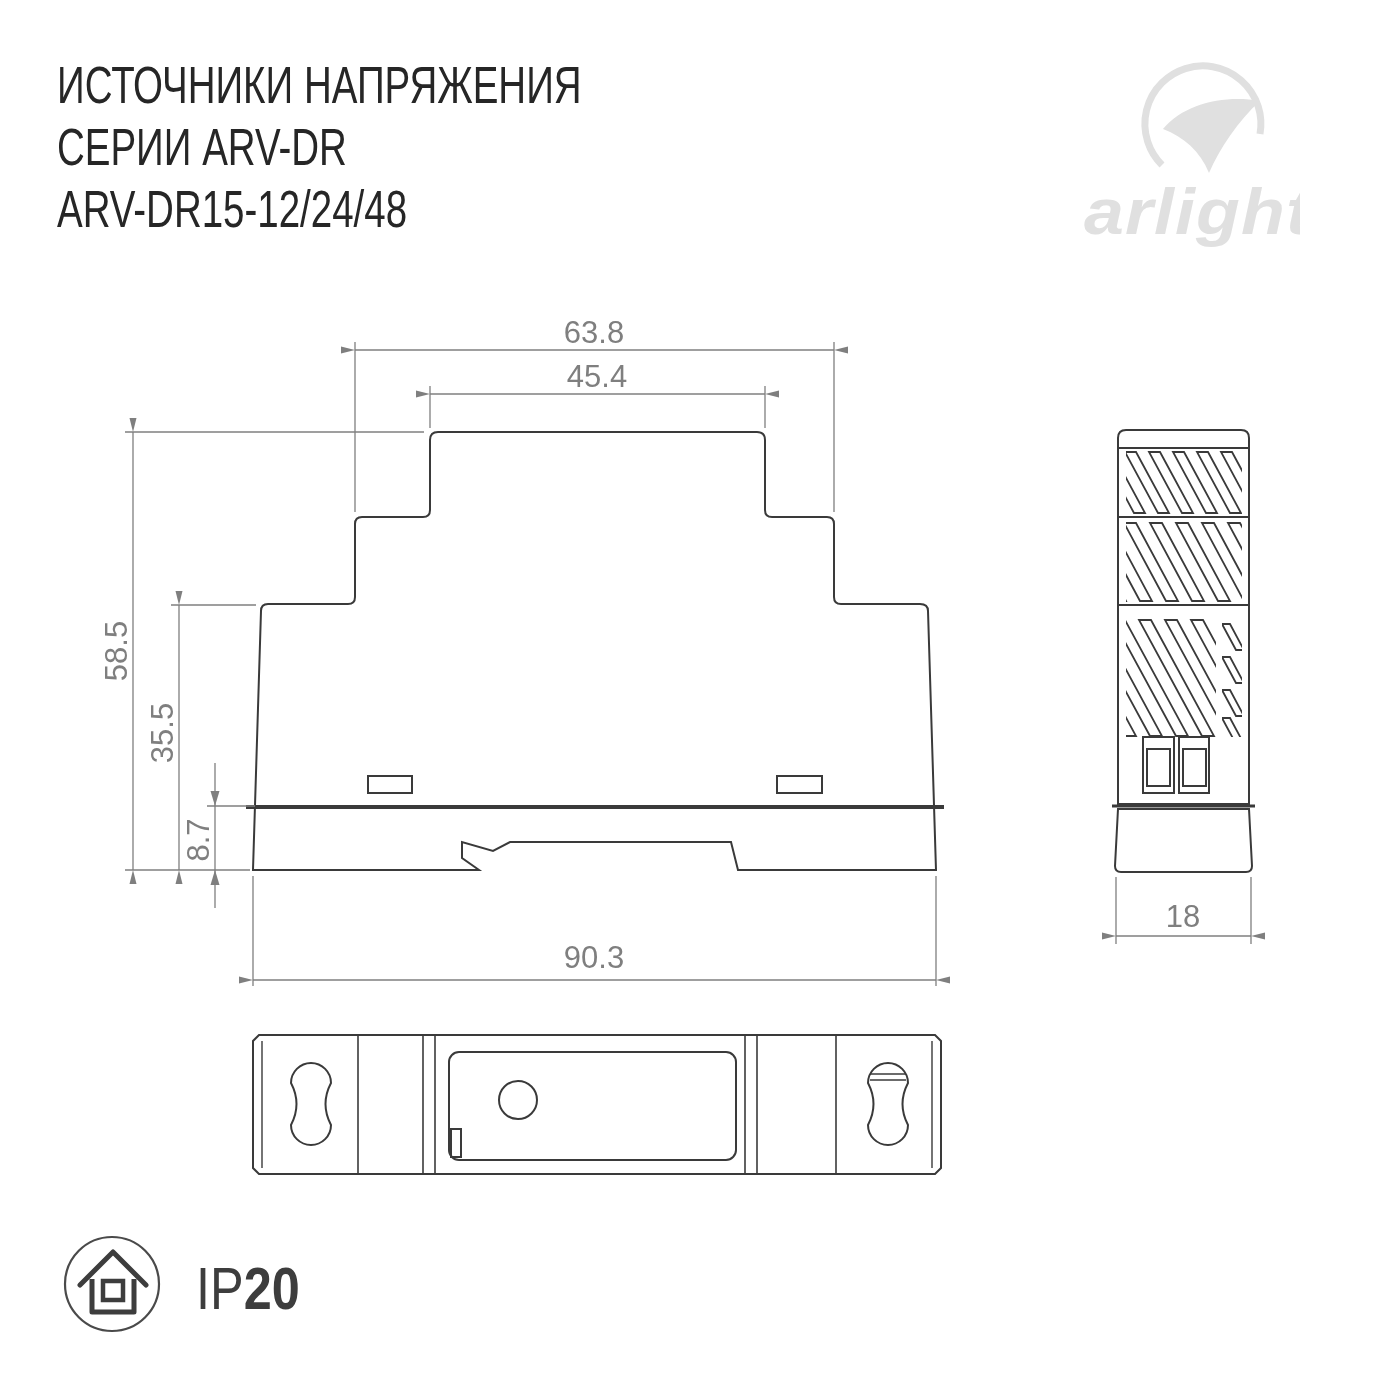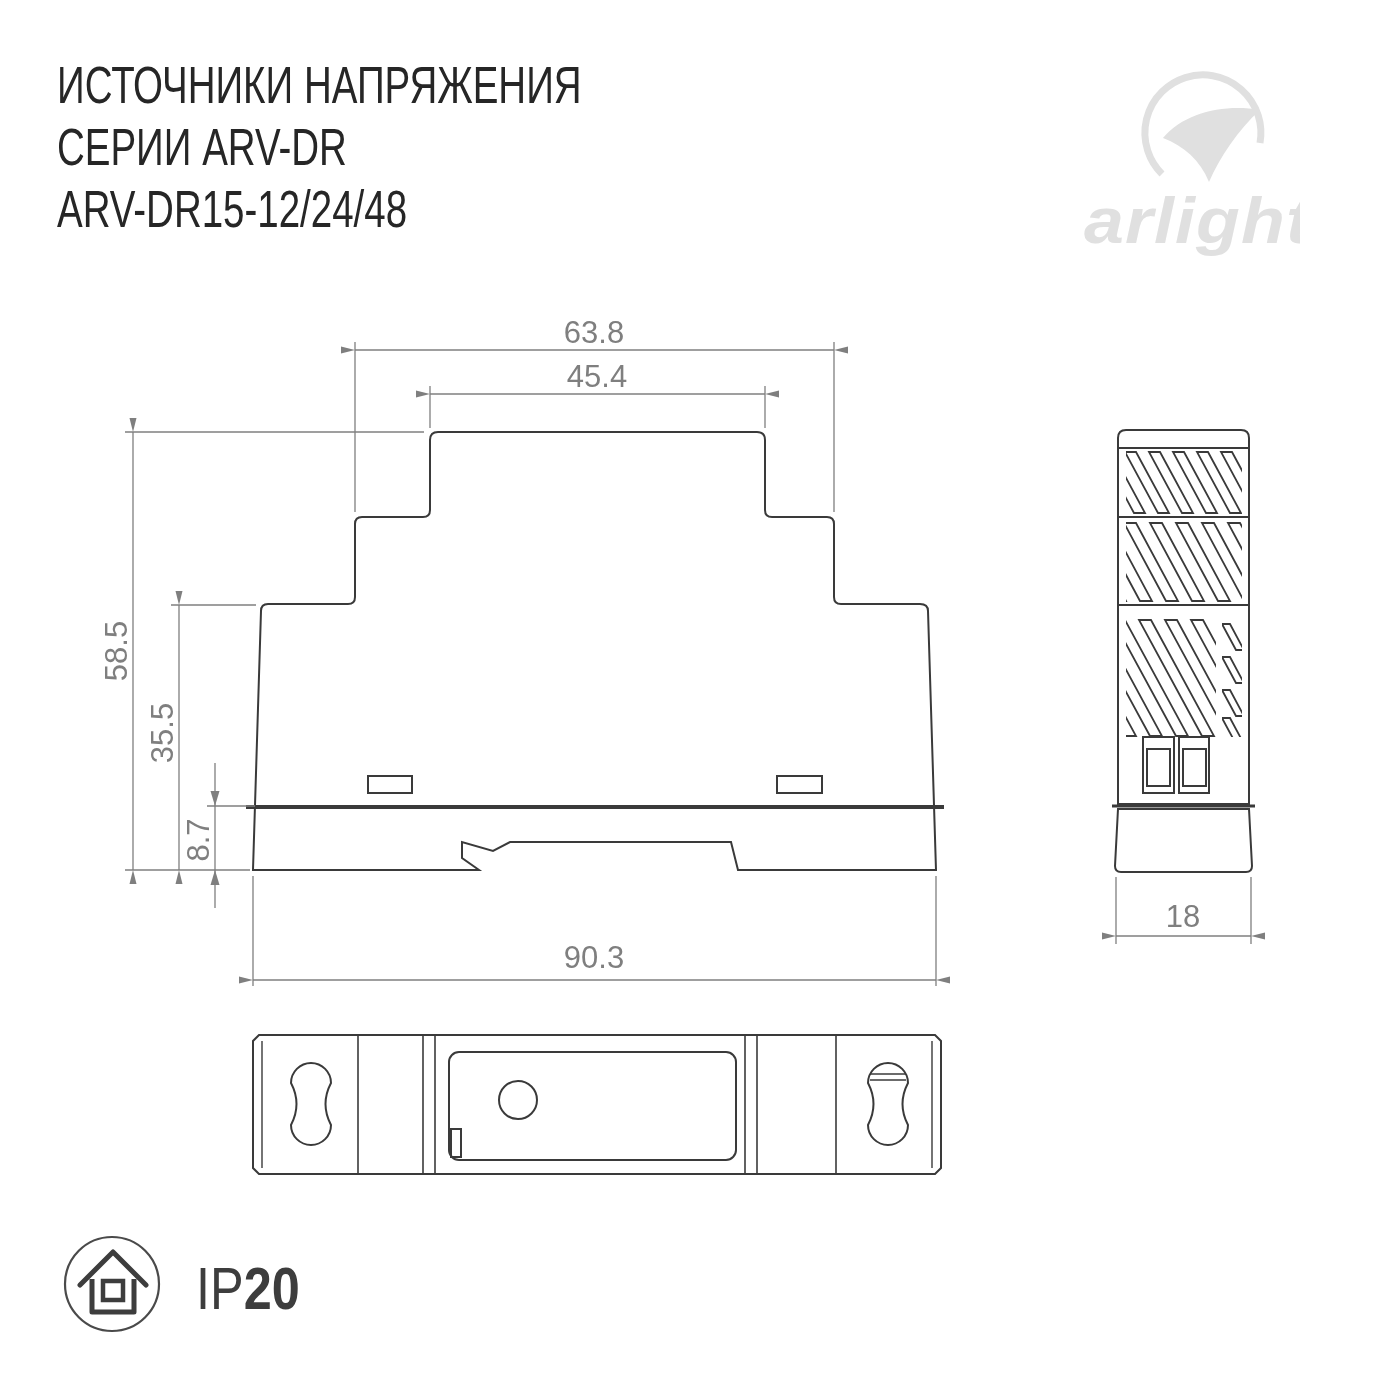--- a/index.html
+++ b/index.html
@@ -1,20 +1,20 @@
 <!DOCTYPE html>
 <html><head>
 <meta charset="utf-8">
 <style>
   html,body{margin:0;padding:0;background:#ffffff;}
   .canvas{position:relative;width:1300px;height:1400px;background:#ffffff;overflow:hidden;
           font-family:"Liberation Sans", sans-serif;}
   .title{position:absolute;left:57px;top:54px;color:#262626;font-size:52px;line-height:62px;
          font-weight:500;letter-spacing:0px;transform:scaleX(0.74);transform-origin:left top;white-space:nowrap;}
-  .logo{position:absolute;left:1040px;top:52px;width:320px;height:220px;}
+  .logo{position:absolute;left:1040px;top:43px;width:320px;height:220px;}
   .logo-text{position:absolute;left:44px;top:132px;font-size:64px;font-weight:700;font-style:italic;
              color:#e0e0e0;letter-spacing:1px;transform:scaleX(1.12);transform-origin:left top;}
   .drawing{position:absolute;left:0;top:0;}
   .ip-badge{position:absolute;left:196px;top:1254px;color:#3d3d3d;font-size:60px;
             transform:scaleX(0.84);transform-origin:left top;white-space:nowrap;}
   .ip-prefix{font-weight:400;}
   .ip-value{font-weight:700;}
 </style>
 </head>
 <body>

